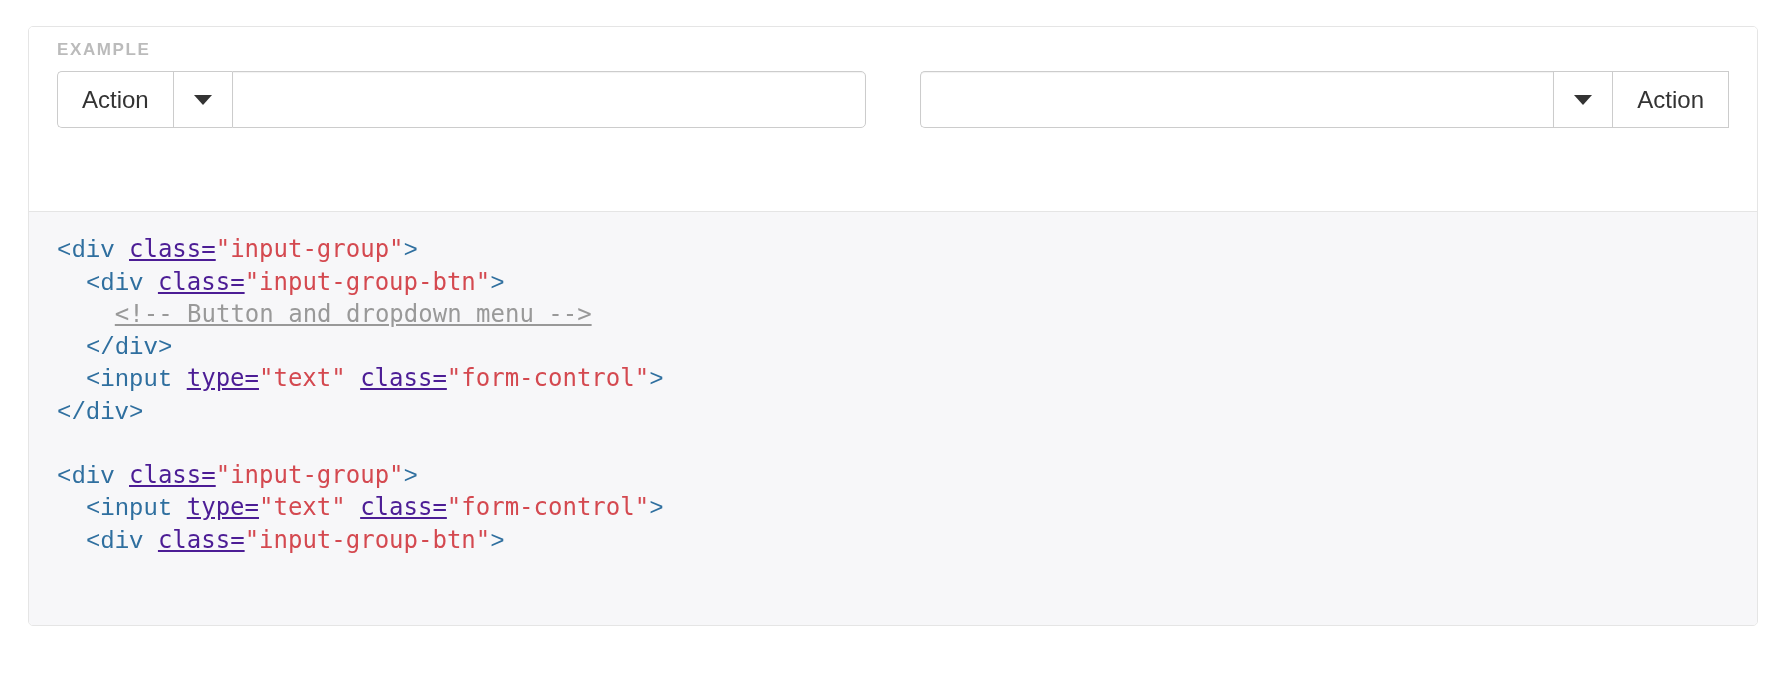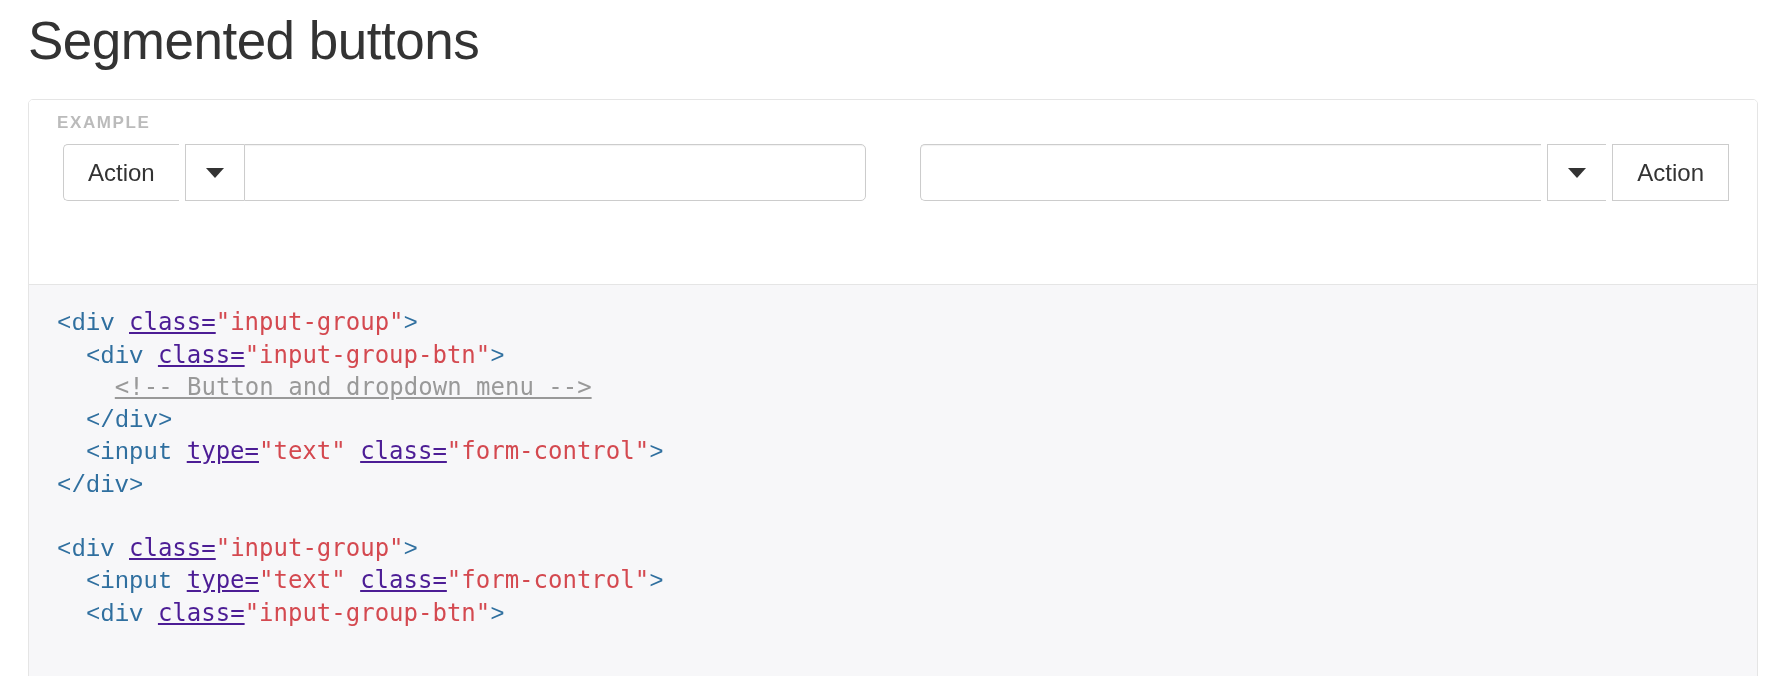--- a/index.html
+++ b/index.html
@@ -100,21 +100,20 @@
     background: #ffffff;
     border: 1px solid #cccccc;
     color: #333333;
     font-size: 24px;
     line-height: 1;
     font-family: "Liberation Sans", sans-serif;
     padding: 0 24px;
     box-sizing: border-box;
     cursor: pointer;
     white-space: nowrap;
-    margin-left: 6px;
   }
 
   .btn-caret {
     padding: 0 20px;
   }
 
   .caret-glyph {
     display: block;
     width: 0;
     height: 0;
@@ -184,21 +183,20 @@
   .tok-tag    { color: #2f6f9f; font-family: Liberation Mono, monospace; }
   .tok-attr   { color: #4c1d95; text-decoration: underline; }
   .tok-string { color: #d44950; }
   .tok-cmt    { color: #999999; text-decoration: underline; }
 </style>
 </head>
 <body>
 
 <div class="page">
 
-  <h1 class="page-title">Segmented buttons</h1>
 
   <div class="bs-example-card">
 
     <div class="bs-example" data-label="EXAMPLE">
 
       <div class="example-row">
 
         <div class="col-half">
           <div class="input-group group-left">
 

